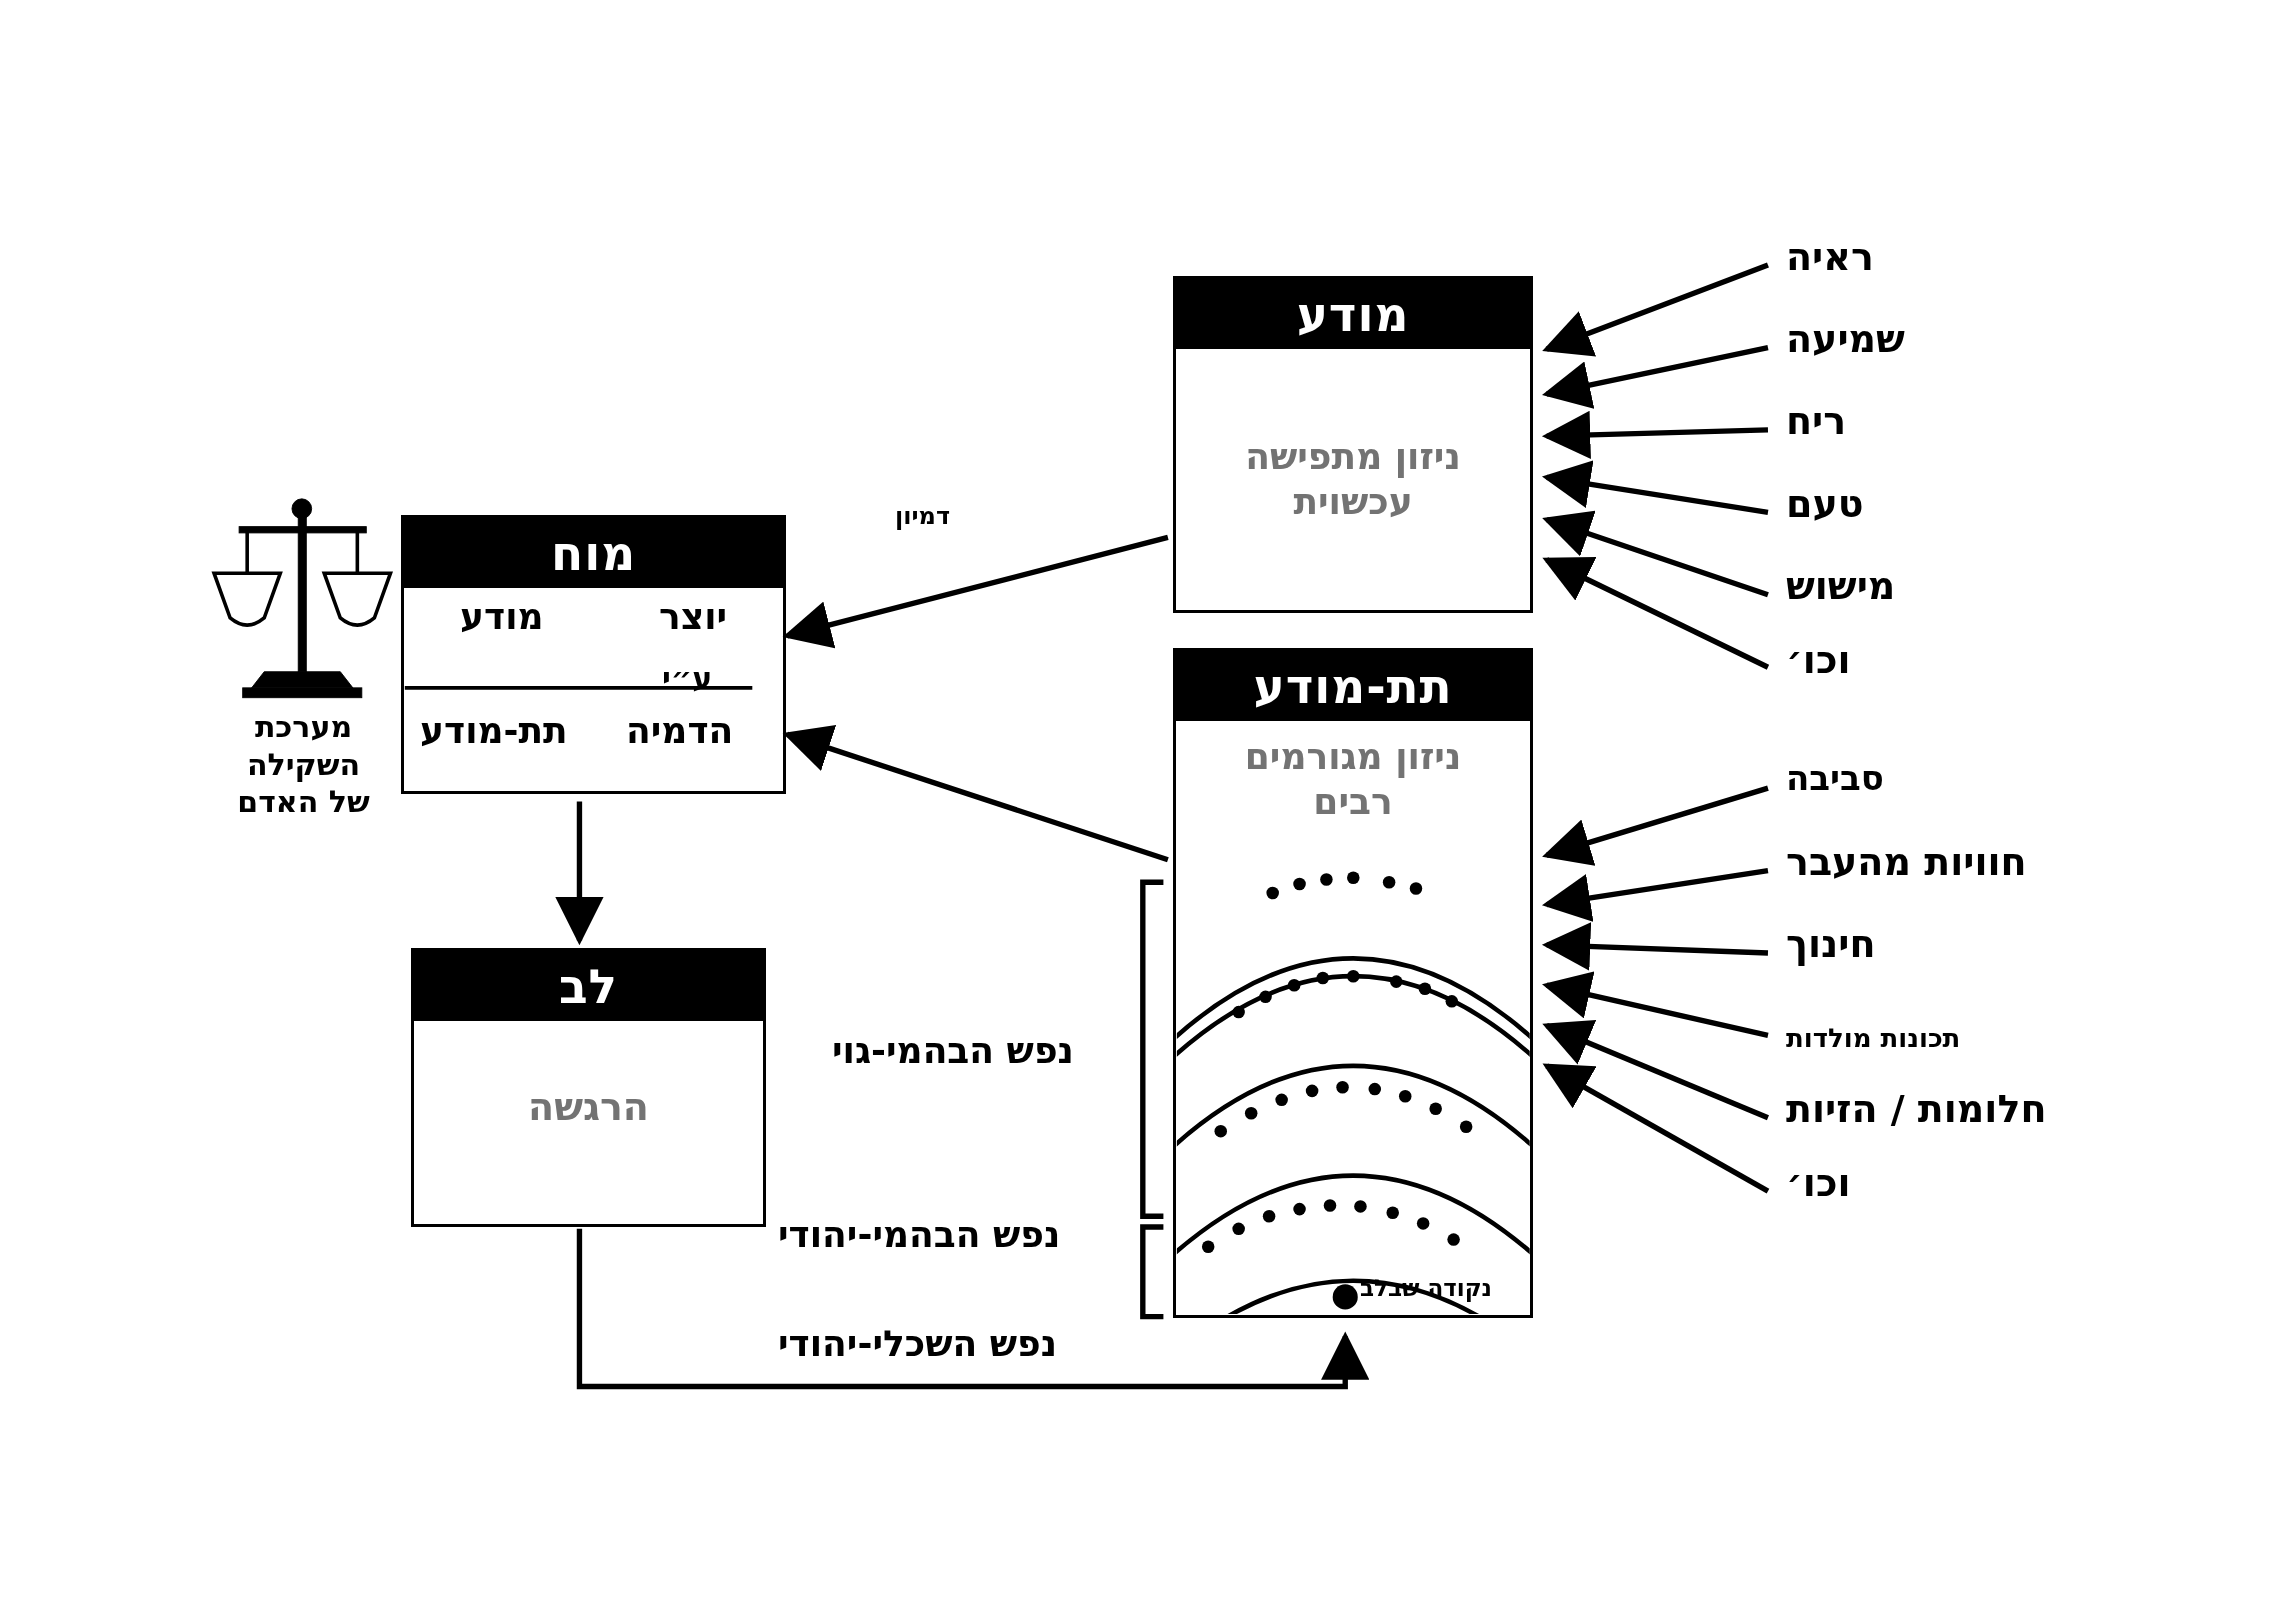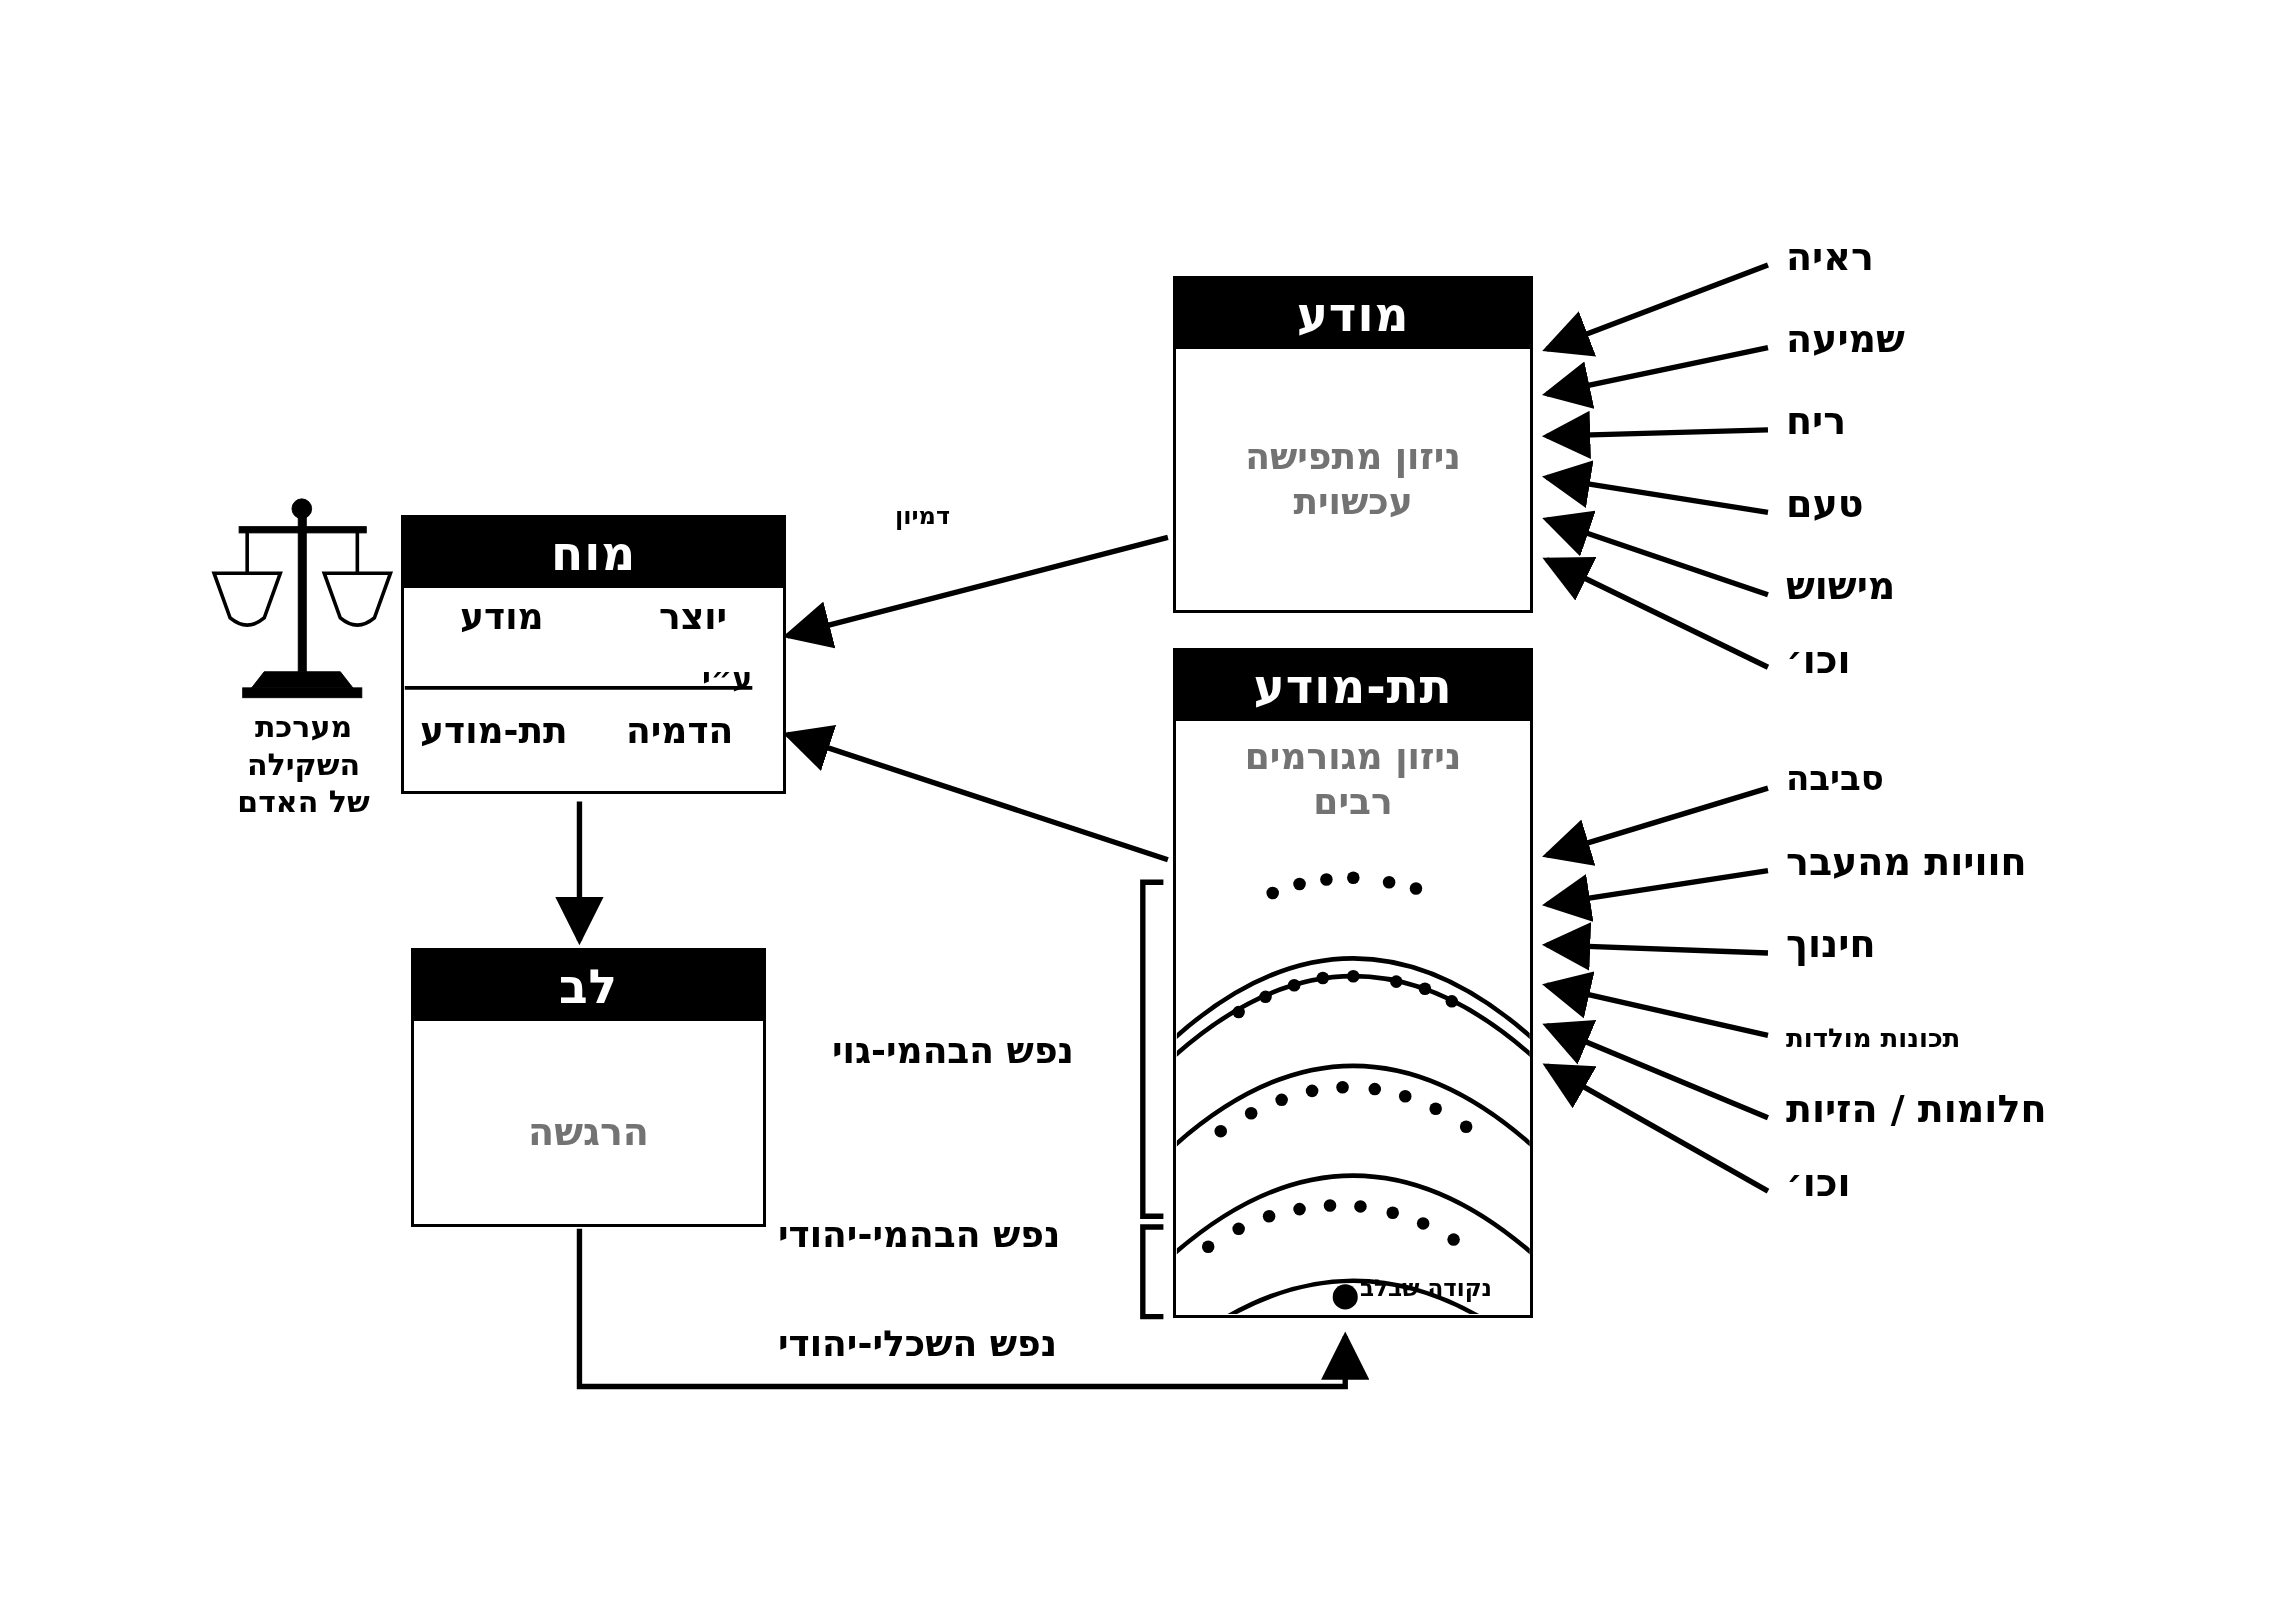--- a/index.html
+++ b/index.html
@@ -100,27 +100,27 @@
   </svg>
 
   <div class="lbl" style="left:1361px;top:1275px;font-size:23px;">נקודה שבלב</div>
 
   <div class="box" style="left:402px;top:515px;width:385px;height:279px;">
     <div class="box-header" style="height:70px;font-size:47px;">מוח</div>
   </div>
 
   <div class="lbl" style="left:660px;top:596px;font-size:36px;">יוצר</div>
   <div class="lbl" style="left:461px;top:596px;font-size:36px;">מודע</div>
-  <div class="lbl" style="left:663px;top:660px;font-size:30px;margin-left:40px;">ע״י</div>
+  <div class="lbl" style="left:663px;top:660px;font-size:30px;">ע״י</div>
   <div class="lbl" style="left:627px;top:710px;font-size:36px;">הדמיה</div>
   <div class="lbl" style="left:421px;top:710px;font-size:36px;">תת-מודע</div>
 
   <div class="box" style="left:412px;top:948px;width:355px;height:279px;">
     <div class="box-header" style="height:70px;font-size:47px;">לב</div>
-    <div class="box-body" style="height:174px;font-size:38px;margin-top:25px;">הרגשה</div>
+    <div class="box-body" style="height:174px;font-size:38px;">הרגשה</div>
   </div>
 
   <svg class="ov" viewBox="0 0 2560 1811">
     <g stroke="#000" fill="#000">
 
       <rect x="334" y="570" width="9" height="180"></rect>
 
       <circle cx="338" cy="568" r="11"></circle>
 
       <rect x="268" y="588" width="142" height="7"></rect>

